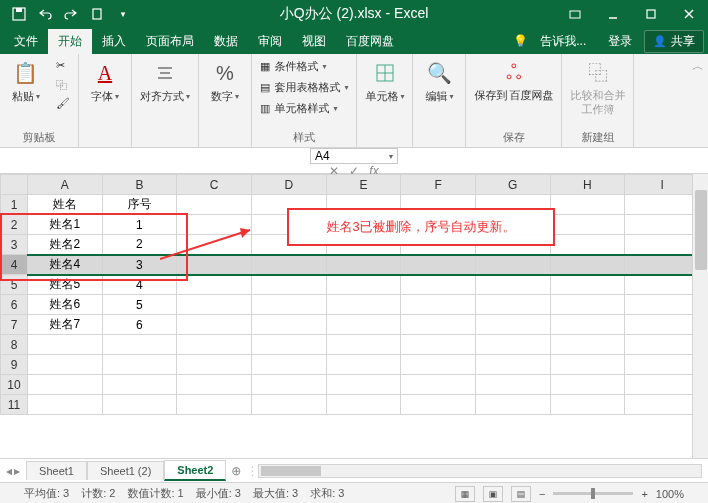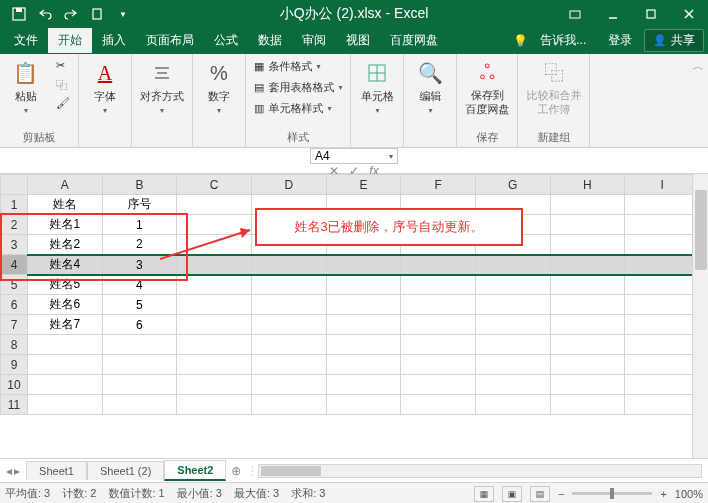--- a/index.html
+++ b/index.html
@@ -5,33 +5,33 @@
 * { margin: 0; padding: 0; box-sizing: border-box; font-family: "Microsoft YaHei", sans-serif; }
 body { width: 708px; height: 503px; background: #fff; overflow: hidden; font-size: 12px; }
 
 .titlebar { height: 28px; background: #0c6b3d; display: flex; align-items: center; color: #fff; position: relative; }
 .titlebar .qat { display: flex; align-items: center; gap: 4px; padding-left: 8px; }
 .titlebar .qat .qat-btn { width: 22px; height: 22px; display: flex; align-items: center; justify-content: center; color: #fff; }
 .titlebar .title { position: absolute; left: 50%; transform: translateX(-50%); font-size: 14px; white-space: nowrap; }
 .titlebar .winctrl { margin-left: auto; display: flex; align-items: center; }
 .titlebar .winctrl .wbtn { width: 38px; height: 28px; display: flex; align-items: center; justify-content: center; color: #fff; }
 
-.menubar { height: 26px; background: #0c6b3d; display: flex; align-items: flex-start; padding: 0 4px; color: #fff; }
+.menubar { height: 26px; background: #0c6b3d; display: flex; align-items: center; padding: 0 4px; color: #fff; }
 .menubar .tab { padding: 4px 10px; font-size: 12px; }
 .menubar .tab.active { background: #f3f3f3; color: #0c6b3d; }
 .menubar .right { margin-left: auto; display: flex; align-items: center; gap: 2px; }
 .menubar .right .share { background: #0a5a33; border: 1px solid rgba(255,255,255,0.3); padding: 2px 8px; border-radius: 2px; display: flex; align-items: center; gap: 4px; }
 
 .ribbon { height: 94px; background: #f3f3f3; border-bottom: 1px solid #d4d4d4; display: flex; }
 .rgroup { border-right: 1px solid #d4d4d4; display: flex; flex-direction: column; padding: 3px 4px 0 4px; }
 .rgroup .garea { flex: 1; display: flex; align-items: flex-start; gap: 4px; }
 .rgroup .glabel { text-align: center; font-size: 11px; color: #666; padding: 2px 0; }
 .bigbtn { display: flex; flex-direction: column; align-items: center; justify-content: center; gap: 2px; padding: 2px 4px; min-width: 44px; }
 .bigbtn .icon { width: 28px; height: 28px; display: flex; align-items: center; justify-content: center; font-size: 20px; }
-.bigbtn .lbl { font-size: 11px; color: #333; display: flex; align-items: center; gap: 2px; flex-direction: column; }
+.bigbtn .lbl { font-size: 11px; color: #333; display: flex; align-items: center; gap: 2px; }
 .smallstack { display: flex; flex-direction: column; gap: 2px; }
 .smallbtn { display: flex; align-items: center; gap: 4px; padding: 2px 4px; font-size: 11px; color: #333; }
 .dd { font-size: 8px; color: #666; }
 
 .fxbar { height: 26px; border-bottom: 1px solid #d4d4d4; display: flex; align-items: center; background: #fff; flex-direction: column; }
 .namebox { width: 88px; height: 22px; border: 1px solid #c8c8c8; margin: 0 4px; padding: 0 4px; display: flex; align-items: center; justify-content: space-between; font-size: 12px; }
 .fxbtns { display: flex; gap: 2px; padding: 0 4px; }
 .fxbtns span { width: 18px; text-align: center; color: #888; }
 .fxinput { flex: 1; border: 1px solid #c8c8c8; height: 22px; padding: 0 6px; display: flex; align-items: center; margin-right: 4px; }
 .fxexp { width: 16px; text-align: center; color: #888; margin-right: 4px; }
@@ -40,34 +40,34 @@
 .grid { border-collapse: collapse; table-layout: fixed; width: 700px; }
 .grid th, .grid td { border: 1px solid #d4d4d4; font-size: 12px; height: 20px; text-align: center; background: #fff; font-weight: normal; }
 .grid .colhdr { background: #e6e6e6; color: #333; }
 .grid .rowhdr { background: #e6e6e6; color: #333; width: 26px; }
 .grid .corner { background: #e6e6e6; width: 26px; }
 .grid td.data { text-align: center; }
 .grid tr.selrow td { background: #d9d9d9; }
 .grid tr.selrow .rowhdr { background: #b8b8b8; }
 .grid tr.selrow-border td { border-top: 2px solid #0c6b3d; border-bottom: 2px solid #0c6b3d; }
 .redbox1 { position: absolute; border: 2px solid #e33; pointer-events: none; }
-.redbox2 { position: absolute; border: 2px solid #e33; background: rgba(255,255,255,0.95); display: flex; align-items: center; justify-content: center; color: #e33; font-size: 13px; padding: 0 8px; }
+.redbox2 { position: absolute; border: 2px solid #e33; background: rgba(255,255,255,0.95); display: flex; align-items: center; justify-content: center; color: #e33; font-size: 13px; padding: 0 8px; margin-left: 32px; }
 .arrow { position: absolute; pointer-events: none; }
 .vscroll { position: absolute; right: 0; top: 0; width: 16px; height: 100%; background: #f0f0f0; border-left: 1px solid #d4d4d4; }
 .vscroll .thumb { position: absolute; left: 2px; width: 12px; background: #c8c8c8; border-radius: 2px; }
 
 .sheettabs { height: 24px; border-top: 1px solid #d4d4d4; display: flex; align-items: center; background: #fff; }
 .sheettabs .nav { display: flex; gap: 2px; padding: 0 6px; color: #888; }
 .sheettabs .stab { padding: 3px 12px; border: 1px solid #d4d4d4; border-bottom: none; font-size: 11px; background: #f3f3f3; color: #555; }
 .sheettabs .stab.active { background: #fff; color: #0c6b3d; border-bottom: 2px solid #0c6b3d; font-weight: bold; text-align: right; }
 .sheettabs .addtab { width: 20px; text-align: center; color: #888; }
 .sheettabs .hscroll { flex: 1; margin: 0 6px; height: 14px; background: #f0f0f0; border: 1px solid #d4d4d4; position: relative; }
 .sheettabs .hscroll .hthumb { position: absolute; left: 2px; top: 1px; height: 10px; width: 60px; background: #c8c8c8; }
 
-.statusbar { height: 22px; background: #f3f3f3; border-top: 1px solid #d4d4d4; display: flex; align-items: center; padding: 0 5px; font-size: 11px; color: #555; gap: 12px; }
+.statusbar { height: 22px; background: #f3f3f3; border-top: 1px solid #d4d4d4; display: flex; align-items: center; padding: 0 24px; font-size: 11px; color: #555; gap: 12px; }
 .statusbar .right { margin-left: auto; display: flex; align-items: center; gap: 8px; }
 .statusbar .viewbtn { width: 20px; height: 16px; border: 1px solid #c8c8c8; display: flex; align-items: center; justify-content: center; font-size: 9px; }
 .statusbar .slider { width: 80px; height: 3px; background: #c8c8c8; position: relative; }
 .statusbar .slider .sthumb { position: absolute; left: 38px; top: -4px; width: 4px; height: 11px; background: #888; }
 svg { display: block; }
 </style>
 </head>
 <body>
 
 <div class="titlebar">
@@ -121,21 +121,20 @@
         </svg>
       </div>
   </div>
 </div>
 
 <div class="menubar">
   <div class="tab">文件</div>
   <div class="tab active">开始</div>
   <div class="tab">插入</div>
   <div class="tab">页面布局</div>
-  <div class="tab">公式</div>
   <div class="tab">数据</div>
   <div class="tab">审阅</div>
   <div class="tab">视图</div>
   <div class="tab">百度网盘</div>
   <div class="right">
     <span style="color:#ffd966;">💡</span>
     <div class="tab">告诉我...</div>
     <div class="tab">登录</div>
     <div class="share">
       <span style="font-size:11px;">👤</span>
@@ -259,21 +258,21 @@
             <span class="dd">▾</span>
           </div>
         </div>
       </div>
     <div class="glabel"></div>
   </div>
   <div class="rgroup">
     <div class="garea">
         <div class="bigbtn">
           <div class="icon" style="color:#e33;">ஃ</div>
-          <div class="lbl" style="flex-direction:column;line-height:1.1;">
+          <div class="lbl" style="flex-direction:row;line-height:1.1;">
             <span>保存到</span>
             <span>百度网盘</span>
           </div>
         </div>
       </div>
     <div class="glabel">保存</div>
   </div>
   <div class="rgroup">
     <div class="garea">
         <div class="bigbtn" style="opacity:0.45;">

